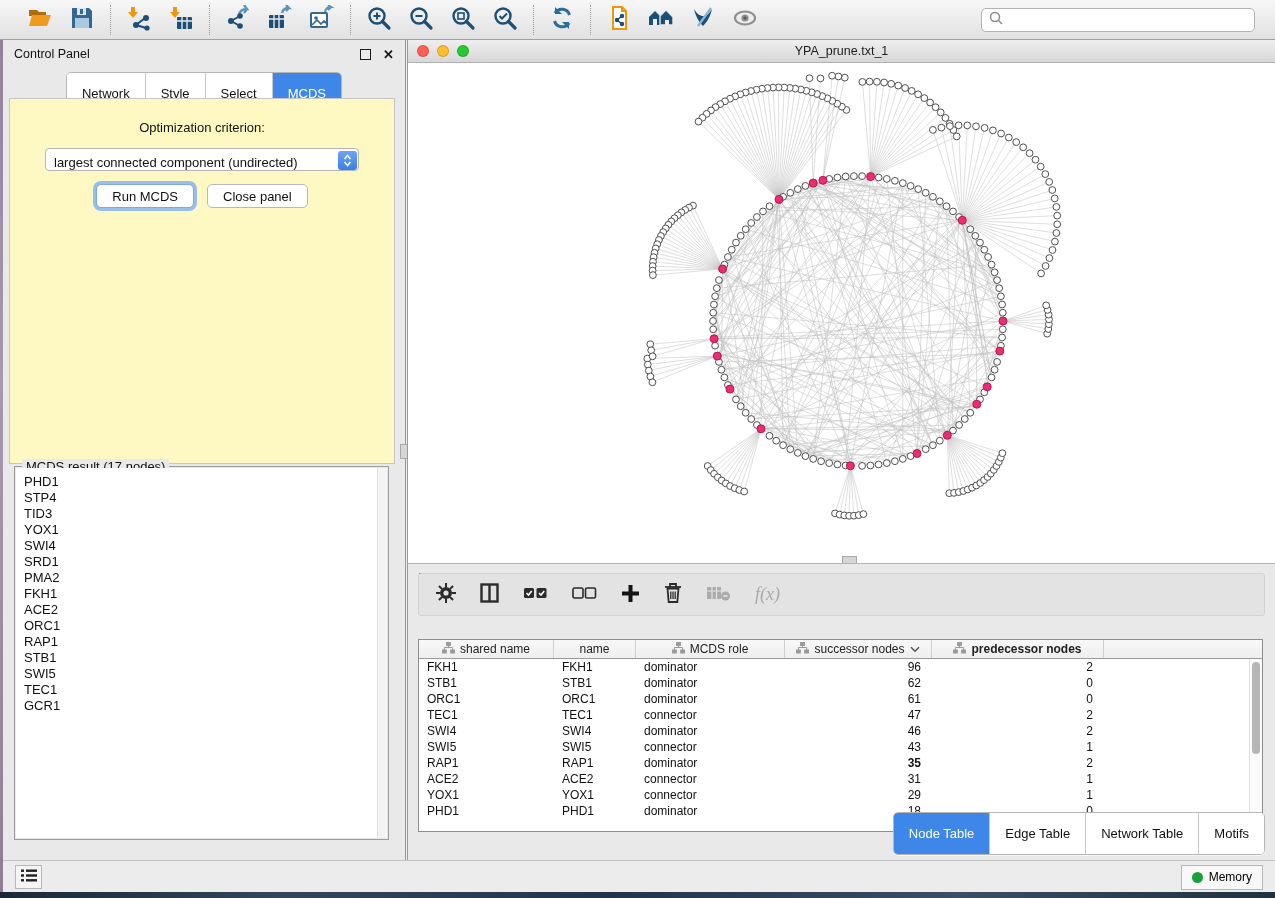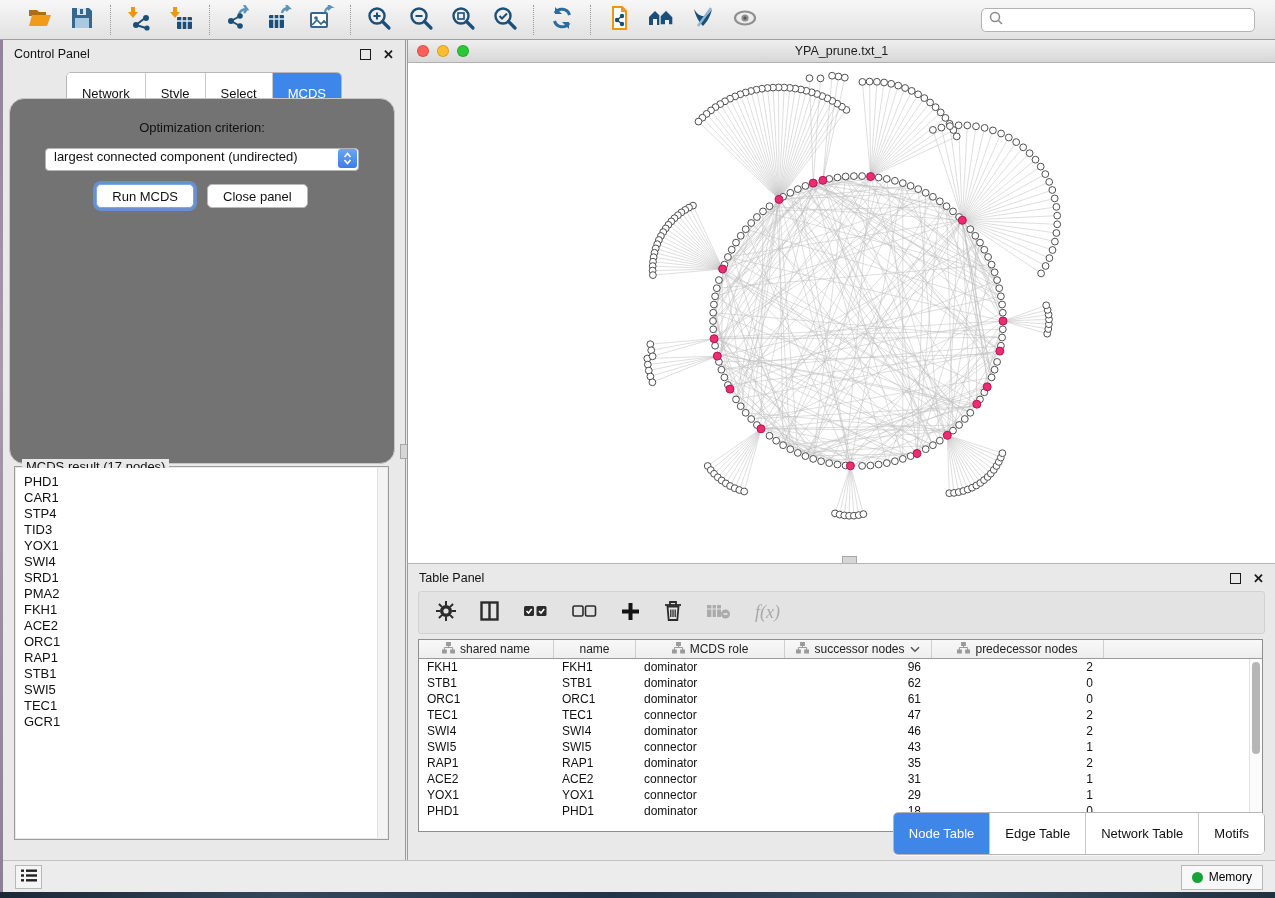--- a/index.html
+++ b/index.html
@@ -35,24 +35,24 @@
   .control-panel{position:absolute;left:3px;top:40px;width:403px;height:820px;box-sizing:border-box;
       background:#e9e9e9;border-right:1px solid #9a9a9a}
   .cp-tabs{position:absolute;left:0;right:0;top:32px;display:flex;justify-content:center}
   .seg{display:inline-flex;border:1px solid #b6b6b6;border-radius:5px;overflow:hidden;background:#fff;
       box-shadow:0 1px 0 rgba(255,255,255,.6)}
   .seg button{border:none;margin:0;background:#fff;padding:13px 15px;font:13px "Liberation Sans",sans-serif;
       border-left:1px solid #c9c9c9;cursor:pointer;color:#111}
   .seg button:first-child{border-left:none}
   .seg button.active{background:#3e87e8;color:#fff}
   .cp-content{position:absolute;left:6px;right:10px;top:58px;height:364px;
-      background:#737373;border:1px solid #c6c6c6;border-radius:15px}
+      background:#fef9c3;border:1px solid #c6c6c6;border-radius:0}
   .opt-label{text-align:center;margin-top:21px;font-size:13px}
   .dropdown{margin:13px auto 0;width:314px;height:23px;background:#fff;border:1px solid #b5b5b5;
-      border-radius:4px;display:flex;align-items:flex-start;box-sizing:border-box;cursor:pointer}
+      border-radius:4px;display:flex;align-items:flex-end;box-sizing:border-box;cursor:pointer}
   .dropdown .dd-text{flex:1;padding:0 8px;font-size:13px;white-space:nowrap;overflow:hidden}
   .dd-stepper{width:19px;height:19px;margin-right:1px;border-radius:3px;background:linear-gradient(#6da5f2,#3c7ee6);
       display:flex;align-items:center;justify-content:center}
   .btn-row{display:flex;justify-content:center;gap:13px;margin-top:13px}
   .btn{height:24px;padding:0 15px;background:#fff;border:1px solid #b9b9b9;border-radius:5px;
       font:13px "Liberation Sans",sans-serif;cursor:pointer;color:#111}
   .btn.focused{box-shadow:0 0 0 3px rgba(98,158,255,.65);border-color:#7aa8e8}
   .mcds-box{position:absolute;left:11px;top:426px;width:373px;height:372px;border:1px solid #9c9c9c}
   .mcds-legend{position:absolute;top:-8px;left:7px;background:#e9e9e9;padding:0 4px;font-size:13px}
   .mcds-list{position:absolute;left:1px;right:1px;top:1px;bottom:1px;background:#fff;
@@ -72,21 +72,21 @@
   .net-titlebar{height:22px;background:linear-gradient(#efefef,#d7d7d7);border-bottom:1px solid #b0b0b0;
       display:flex;align-items:center;padding:0 9px;position:relative}
   .traffic{display:flex;gap:8px;z-index:2}
   .light{width:12px;height:12px;border-radius:50%;border:.5px solid rgba(0,0,0,.15);box-sizing:border-box;cursor:pointer}
   .net-title{position:absolute;left:0;right:0;text-align:center;font-size:12.5px;color:#1d1d1d}
   #net-svg{display:block}
 
   
   .table-panel{position:absolute;left:407px;top:563px;width:868px;height:297px;box-sizing:border-box;
       background:#e9e9e9;border-left:1px solid #9a9a9a;border-top:1px solid #b5b5b5}
-  .tp-toolbar{position:absolute;left:10px;right:10px;top:27px;height:43px;background:#e3e3e3;
+  .tp-toolbar{position:absolute;left:10px;right:10px;top:9px;height:43px;background:#e3e3e3;
       border:1px solid #d2d2d2;border-radius:3px;display:flex;align-items:center;gap:24px;padding:0 17px;box-sizing:border-box}
   .tp-icon{border:none;background:transparent;padding:0;display:flex;align-items:center;cursor:pointer}
   .fx{font-family:"Liberation Serif",serif;font-style:italic;font-size:18px;color:#a9a9a9}
   .tp-table{position:absolute;left:10px;right:12px;top:75px;bottom:28px;background:#fff;border:1px solid #8e8e8e;overflow:hidden}
   .thead{display:flex;height:18px;border-bottom:1px solid #9a9a9a;background:linear-gradient(#f8f8f8,#eee)}
   .th{display:flex;align-items:center;justify-content:center;gap:5px;font-size:12px;color:#222;
       border-right:1px solid #cfcfcf;box-sizing:border-box;cursor:pointer}
   .tr{display:flex;height:16px}
   .td{font-size:12px;line-height:16px;box-sizing:border-box;white-space:nowrap;overflow:hidden}
   .td.left{text-align:left;padding-left:8px}
@@ -290,21 +290,20 @@
     </div>
     <div class="btn-row">
       <button class="btn focused">Run MCDS</button>
       <button class="btn">Close panel</button>
     </div>
   </div>
   <div class="mcds-box">
     <span class="mcds-legend">MCDS result (17 nodes)</span>
     <div class="mcds-list" id="mcds-list">
         <div class="mcds-item">PHD1</div>
-        <div class="mcds-item">CAR1</div>
         <div class="mcds-item">STP4</div>
         <div class="mcds-item">TID3</div>
         <div class="mcds-item">YOX1</div>
         <div class="mcds-item">SWI4</div>
         <div class="mcds-item">SRD1</div>
         <div class="mcds-item">PMA2</div>
         <div class="mcds-item">FKH1</div>
         <div class="mcds-item">ACE2</div>
         <div class="mcds-item">ORC1</div>
         <div class="mcds-item">RAP1</div>
@@ -695,21 +694,21 @@
                 <rect x="0.5" y="8" width="3.8" height="3"></rect>
                 <rect x="8.7" y="8" width="3.8" height="3"></rect>
                 <path d="M6.5 3.5v2M2.4 8V5.5h8.2V8" fill="none"></path>
               </g>
             </svg></span>
           <span>successor nodes</span>
           <span><svg width="10" height="7" viewBox="0 0 10 7">
               <path d="M1 1.2l4 4 4-4" stroke="#555" stroke-width="1.5" fill="none"></path>
             </svg></span>
         </div>
-        <div class="th" style="width: 172px;">
+        <div class="th" style="width: 172px; font-weight: bold;">
           <span><svg width="13" height="12" viewBox="0 0 13 12">
               <g fill="#9a9a9a" stroke="#9a9a9a">
                 <rect x="4.6" y="0.5" width="3.8" height="3"></rect>
                 <rect x="0.5" y="8" width="3.8" height="3"></rect>
                 <rect x="8.7" y="8" width="3.8" height="3"></rect>
                 <path d="M6.5 3.5v2M2.4 8V5.5h8.2V8" fill="none"></path>
               </g>
             </svg></span>
           <span>predecessor nodes</span>
         </div>
@@ -754,21 +753,21 @@
           <div class="td left" style="width: 135px;">SWI5</div>
           <div class="td left" style="width: 82px;">SWI5</div>
           <div class="td left" style="width: 149px;">connector</div>
           <div class="td right" style="width: 147px;">43</div>
           <div class="td right" style="width: 172px;">1</div>
         </div>
         <div class="tr">
           <div class="td left" style="width: 135px;">RAP1</div>
           <div class="td left" style="width: 82px;">RAP1</div>
           <div class="td left" style="width: 149px;">dominator</div>
-          <div class="td right" style="width: 147px;">35</div>
+          <div class="td right" style="width: 147px; font-weight: bold;">35</div>
           <div class="td right" style="width: 172px;">2</div>
         </div>
         <div class="tr">
           <div class="td left" style="width: 135px;">ACE2</div>
           <div class="td left" style="width: 82px;">ACE2</div>
           <div class="td left" style="width: 149px;">connector</div>
           <div class="td right" style="width: 147px;">31</div>
           <div class="td right" style="width: 172px;">1</div>
         </div>
         <div class="tr">

